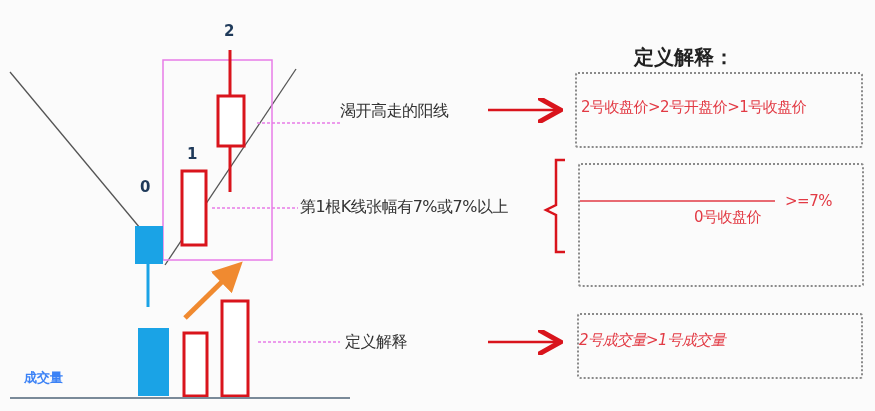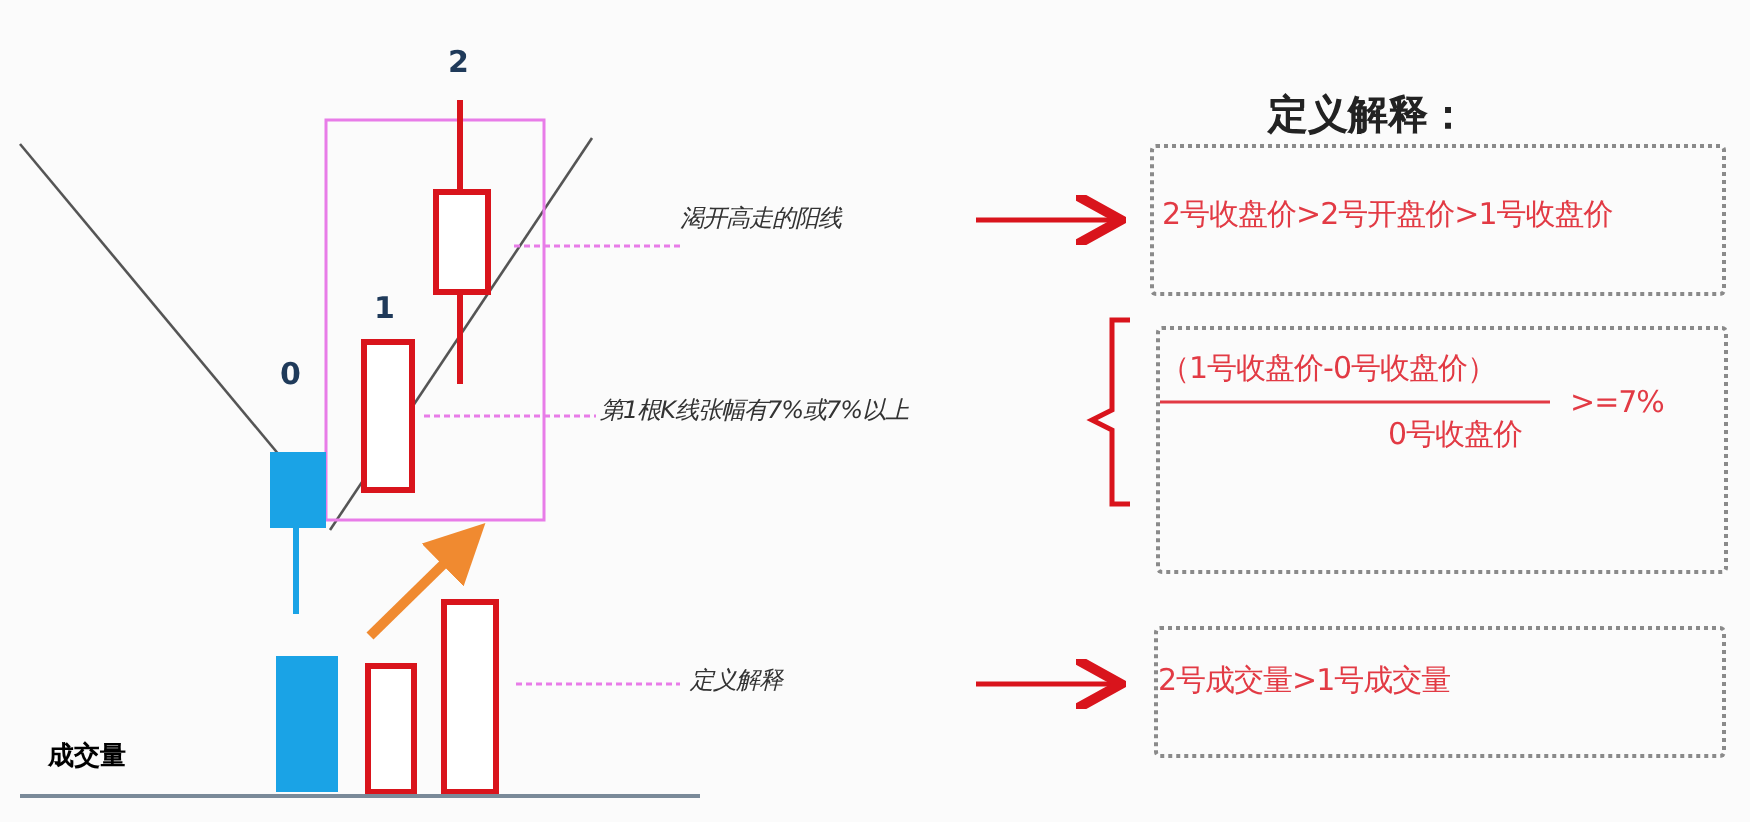--- a/index.html
+++ b/index.html
@@ -1,24 +1,24 @@
 <!DOCTYPE html>
 <html><head>
 <meta charset="utf-8">
 <style>
   html, body { margin: 0; padding: 0; background: #fbfbfb; }
   body { width: 875px; height: 411px; position: relative; overflow: hidden;
          font-family: "DejaVu Sans", "Liberation Sans", sans-serif; }
   svg.diagram { position: absolute; left: 0; top: 0; }
-  .lbl { position: absolute; font-size: 12px; color: #333; white-space: nowrap; letter-spacing: -0.5px; font-style: italic; }
+  .lbl { position: absolute; font-size: 16px; color: #333; white-space: nowrap; letter-spacing: -0.5px; }
   .num { position: absolute; font-size: 15px; font-weight: bold; color: #1f3a5a; }
   .title { position: absolute; font-size: 20px; font-weight: bold; color: #222; }
   .box { position: absolute; border: 2px dotted #8a8a8a; border-radius: 3px; }
   .red { color: #e23a44; font-size: 15px; white-space: nowrap; letter-spacing: -0.5px; }
-  .vol-label { position: absolute; font-size: 13px; color: #000000; font-weight: bold; }
+  .vol-label { position: absolute; font-size: 13px; color: #3b82f6; font-weight: bold; }
 </style>
 </head>
 <body>
 
 <svg class="diagram" width="875" height="411" viewBox="0 0 875 411">
   <defs>
     <marker id="redhead" markerWidth="10" markerHeight="10" refX="8" refY="5" orient="auto">
       <path d="M0,0 L9,5 L0,10" fill="none" stroke="#d9141c" stroke-width="2"></path>
     </marker>
     <marker id="orangehead" markerWidth="6" markerHeight="6" refX="3" refY="3" orient="auto">
@@ -70,20 +70,19 @@
 <div class="lbl" style="left:300px;top:197px;">第1根K线张幅有7%或7%以上</div>
 <div class="lbl" style="left:345px;top:332px;">定义解释</div>
 
 <div class="title" style="left:634px;top:44px;">定义解释：</div>
 
 <div class="box" style="left:575px;top:72px;width:284px;height:72px;">
   <div class="red" style="position:absolute;left:4px;top:24px;">2号收盘价&gt;2号开盘价&gt;1号收盘价</div>
 </div>
 
 <div class="box" style="left:578px;top:163px;width:282px;height:120px;">
-  <div class="red" style="position:absolute;left:0px;top:10px;">（1号收盘价-0号收盘价）</div>
   <div class="red" style="position:absolute;left:74px;top:43px;margin-left:40px;">0号收盘价</div>
   <div class="red" style="position:absolute;left:205px;top:27px;">&gt;=7%</div>
 </div>
 
-<div class="box" style="left:577px;top:313px;width:282px;height:62px;">
+<div class="box" style="left:577px;top:313px;width:282px;height:62px;font-style:italic;">
   <div class="red" style="position:absolute;left:0px;top:16px;">2号成交量&gt;1号成交量</div>
 </div>
 
 </body></html>

